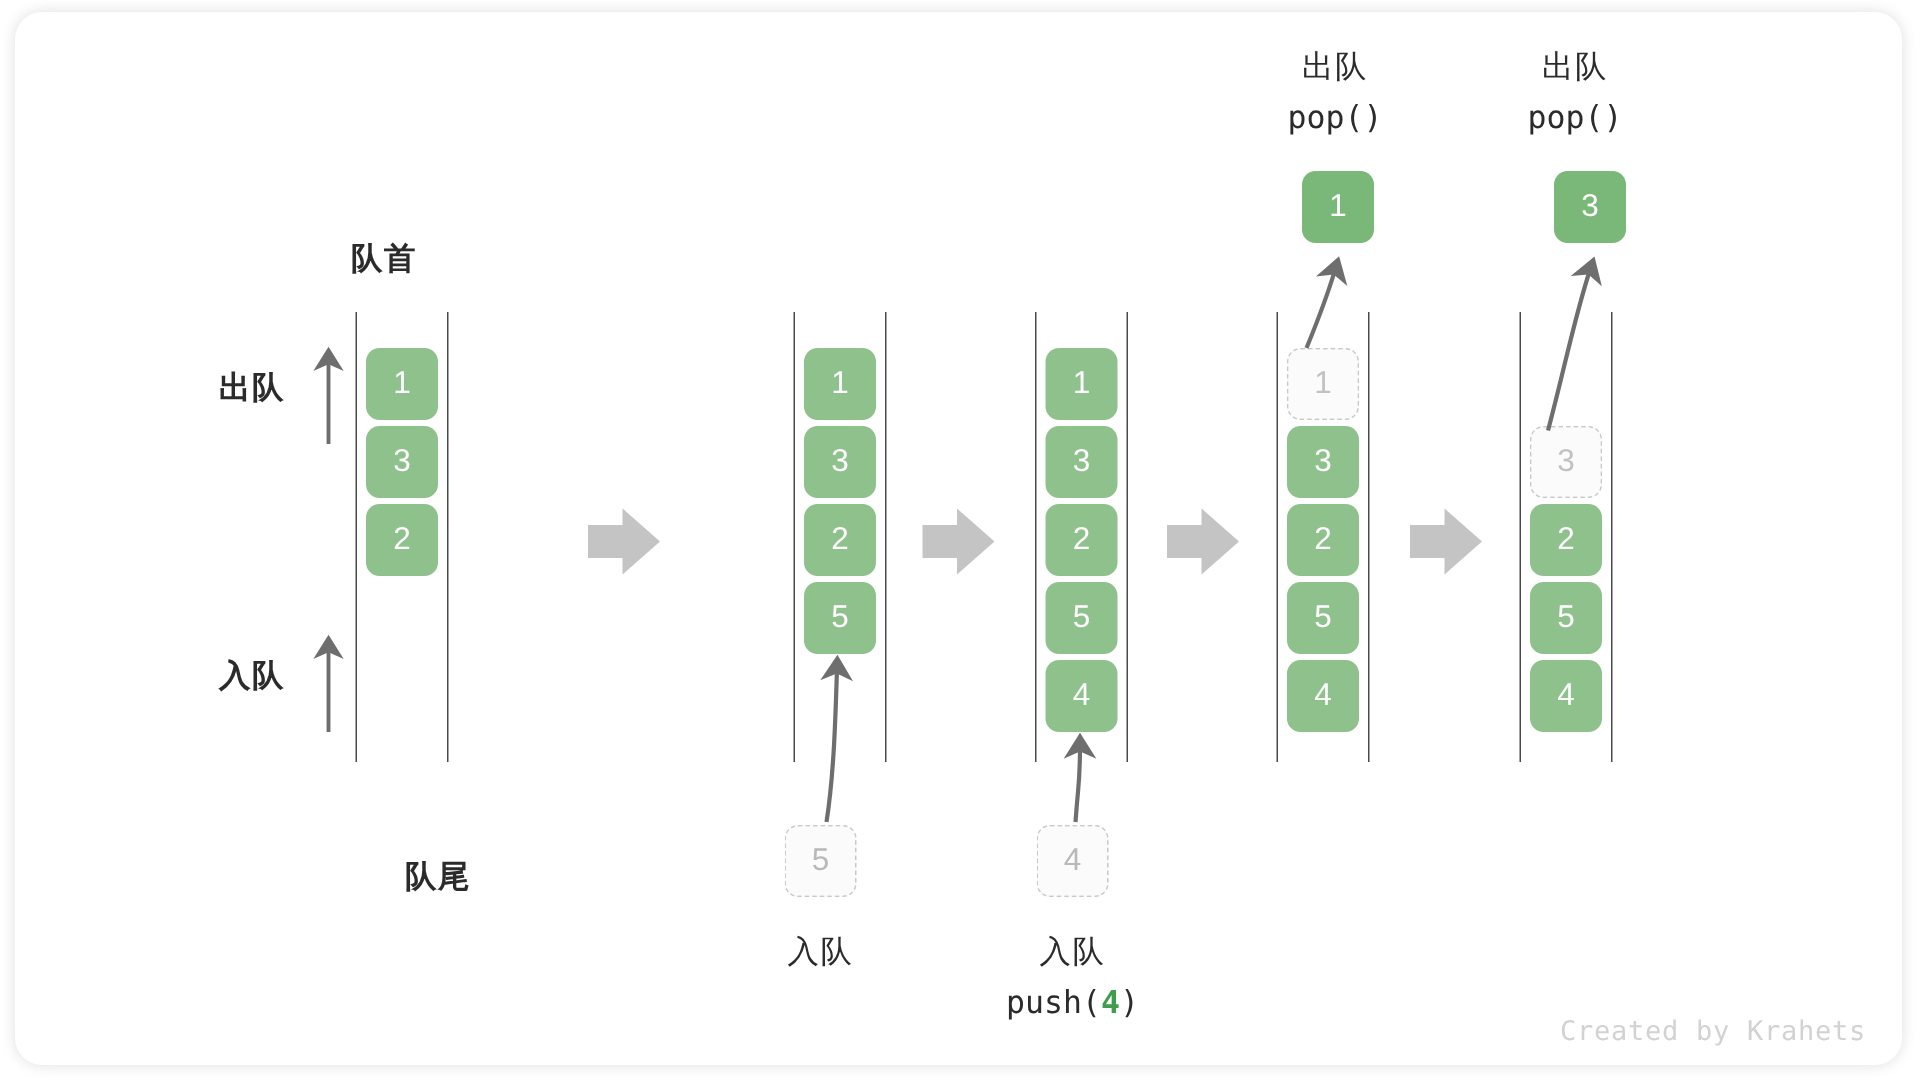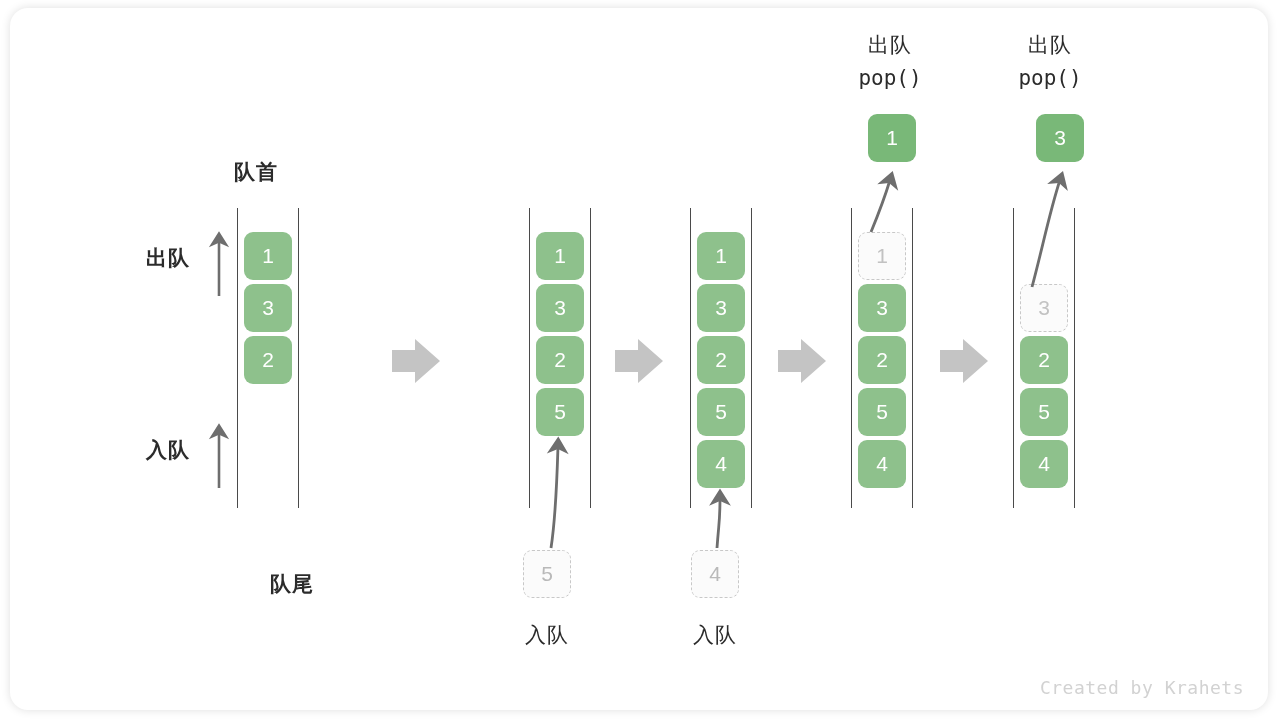--- a/index.html
+++ b/index.html
@@ -203,20 +203,21 @@
   <div class="slot filled" style="top: 24px;">1</div>
       <div class="slot filled" style="top: 76px;">3</div>
       <div class="slot filled" style="top: 128px;">2</div>
       <div class="slot filled" style="top: 180px;">5</div>
       <div class="slot filled" style="top: 232px;">4</div>
     </div>
 
   <div class="float-box ghost" style="left:691px; top:550px;">4</div>
   <div class="op-label" style="left:620px; top:618px; width:190px;">
     <div class="op-cn">入队</div>
+    <div class="op-code"><span>push(</span><span class="arg">4</span><span>)</span></div>
   </div>
 
   <div class="column" id="col3" style="left:851px; top:208px;">
     <div class="rail left"></div>
     <div class="rail right"></div>
   <div class="slot ghost" style="top: 24px;">1</div>
       <div class="slot filled" style="top: 76px;">3</div>
       <div class="slot filled" style="top: 128px;">2</div>
       <div class="slot filled" style="top: 180px;">5</div>
       <div class="slot filled" style="top: 232px;">4</div>

